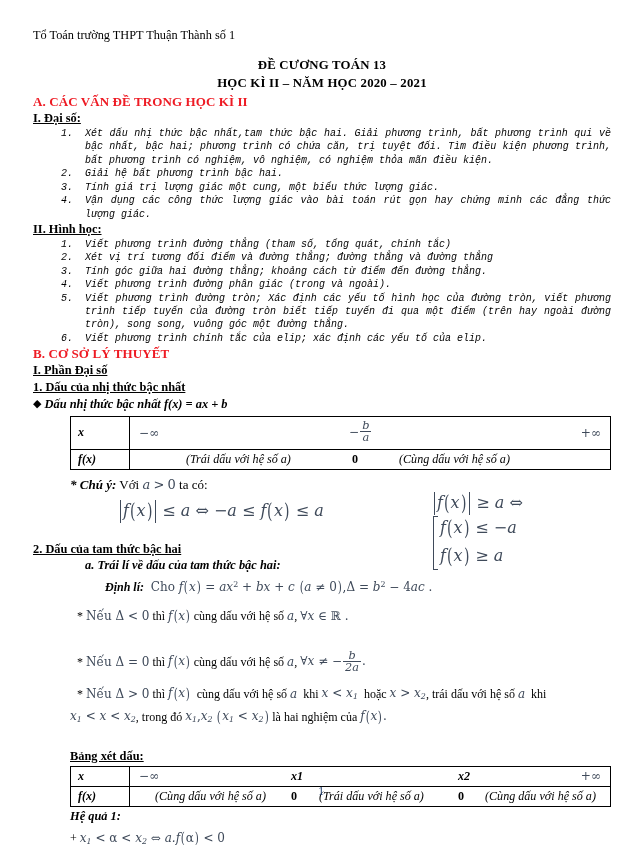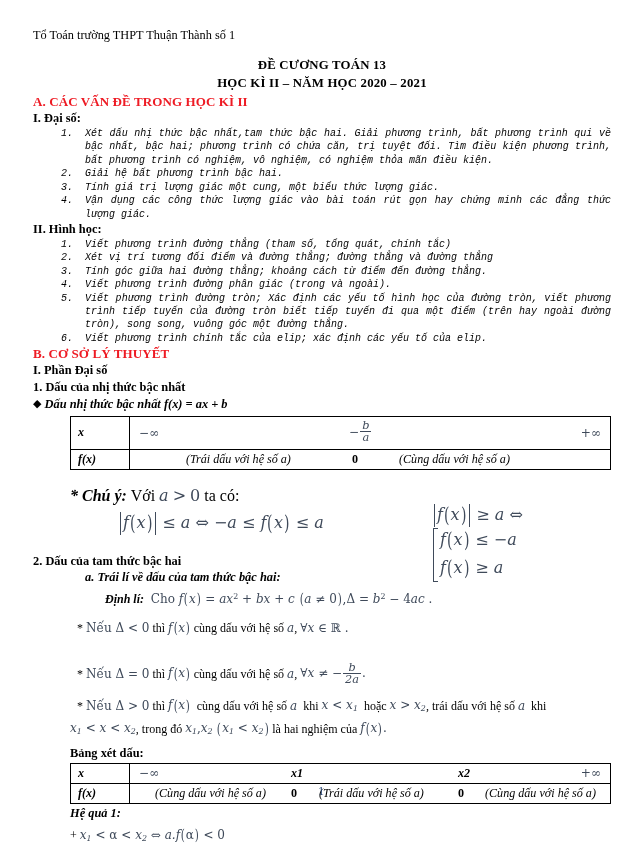--- a/index.html
+++ b/index.html
@@ -45,20 +45,21 @@
     color: #ee1b24;
     font-weight: bold;
     font-size: 13px;
     letter-spacing: .1px;
     margin-top: 1px;
   }
   .bold-head {
     font-weight: bold;
     font-size: 12.4px;
     line-height: 1.35;
+    text-decoration: underline;
   }
   .bi-head {
     font-weight: bold;
     font-style: italic;
     font-size: 12.4px;
     line-height: 1.35;
   }
 
   
   ol.numlist {
@@ -153,21 +154,21 @@
   .tbl-wrap { margin: 3px 0 0 37px; width: 541px; }
   .tbl-wrap2 { margin: 1px 0 0 37px; width: 541px; }
   .cx { width: 48px; text-align: left; padding-left: 7px !important;
         font-weight: bold; font-style: italic; }
   .row-x td { height: 30px; }
   .row-f td { height: 17px; }
   .inner-x { position: relative; height: 28px; }
   .inner-f { position: relative; height: 15px; }
   .ip { position: absolute; white-space: nowrap; }
 
-  .note { font-size: 16px; margin-top: 16px; }
+  .note { font-size: 13px; margin-top: 7px; }
   .eqrow {
     position: relative;
     height: 34px;
     margin-top: 3px;
   }
   .eq-left { position: absolute; left: 86px; top: 4px; }
   .eq-right { position: absolute; left: 400px; top: -4px; }
 
   .para { font-size: 12px; line-height: 1.5; }
   .ind1 { margin-left: 72px; }
@@ -312,21 +313,21 @@
     </div>
 
     <div class="para ind4" style="margin-top:1px">
       <span class="mblk"><span class="m">x</span><sub class="s">1</sub> <span class="mr">&lt;</span> <span class="m">x</span> <span class="mr">&lt;</span> <span class="m">x</span><sub class="s">2</sub></span><span>, trong đó</span>
       <span class="mblk"><span class="m">x</span><sub class="s">1</sub><span class="mr">,</span><span class="m">x</span><sub class="s">2</sub>
         <span class="pbig">(</span><span class="m">x</span><sub class="s">1</sub> <span class="mr">&lt;</span> <span class="m">x</span><sub class="s">2</sub><span class="pbig">)</span></span>
       <span>là hai nghiệm của</span>
       <span class="mblk"><span class="m">f</span><span class="pbig">(</span><span class="m">x</span><span class="pbig">)</span><span class="mr">.</span></span>
     </div>
 
-    <div class="bold-head ind4" style="margin-top:5px">Bảng xét dấu:</div>
+    <div class="bold-head ind4" style="margin-top:20px">Bảng xét dấu:</div>
 
     <div class="tbl-wrap2">
       <table class="sign">
         <tbody>
             <tr class="row-f">
           <td class="cx">x</td>
           <td>
             <div class="inner-f">
               <span class="ip mr" style="left:6px; top:0px;">−∞</span>
               <span class="ip" style="left:158px; top:0px; font-weight:bold; font-style:italic;">x1</span>

